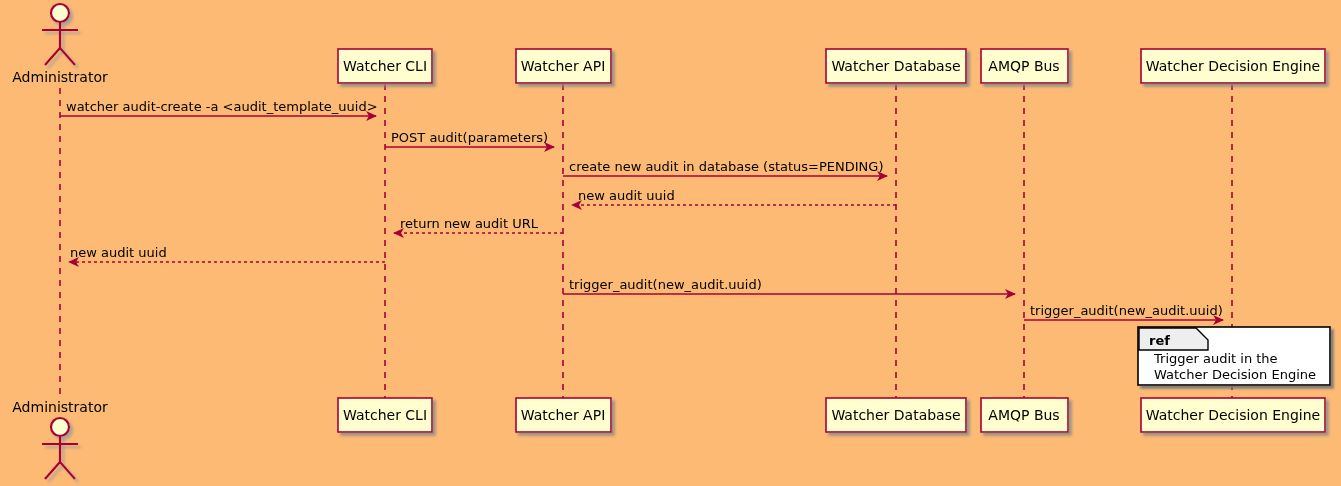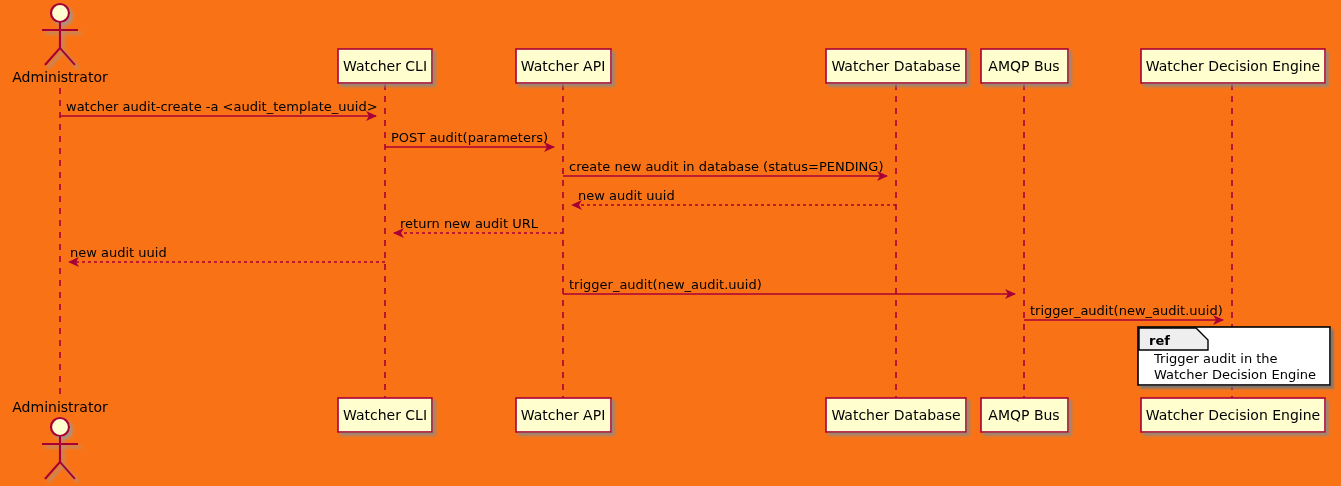--- a/index.html
+++ b/index.html
@@ -7,21 +7,21 @@
     padding: 0;
     background: #ffffff;
   }
   body {
     font-family: "DejaVu Sans", sans-serif;
   }
   #diagram-root {
     position: relative;
     width: 1341px;
     height: 486px;
-    background: #f97316;
+    background: #fdba74;
     overflow: hidden;
   }
   svg.diagram-canvas {
     position: absolute;
     top: 0;
     left: 0;
     width: 1341px;
     height: 486px;
   }
   .participant-label,

